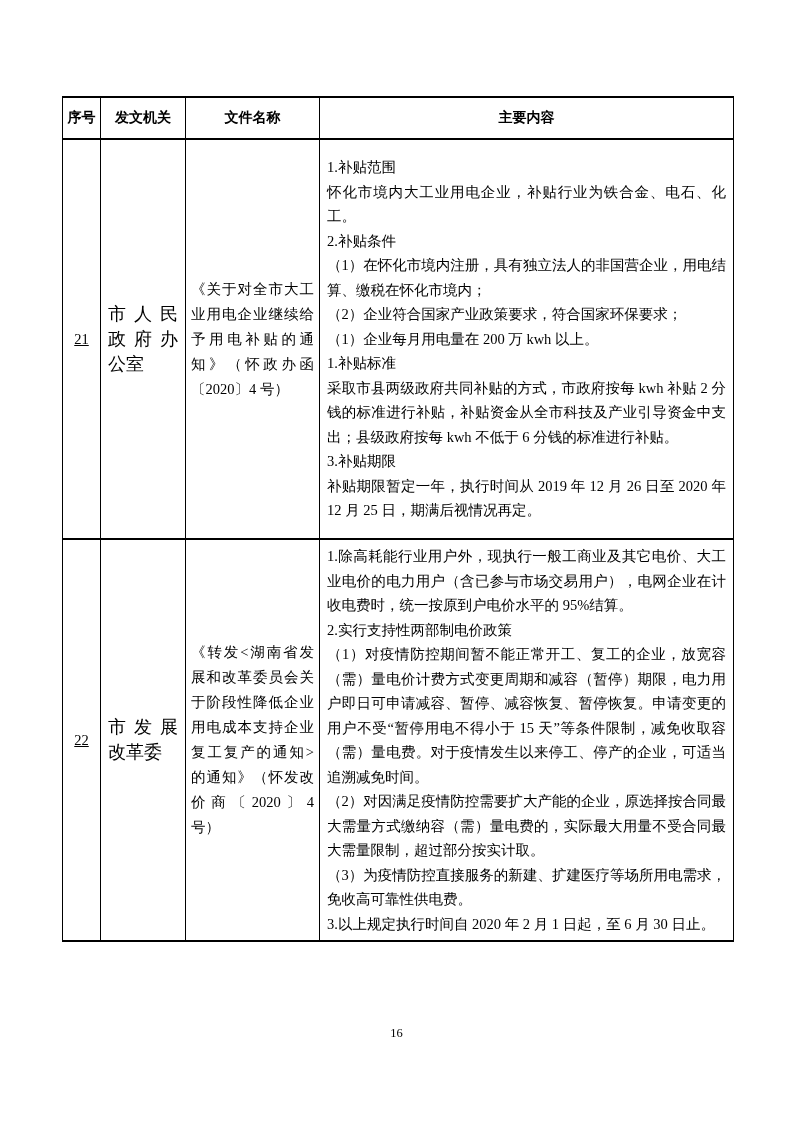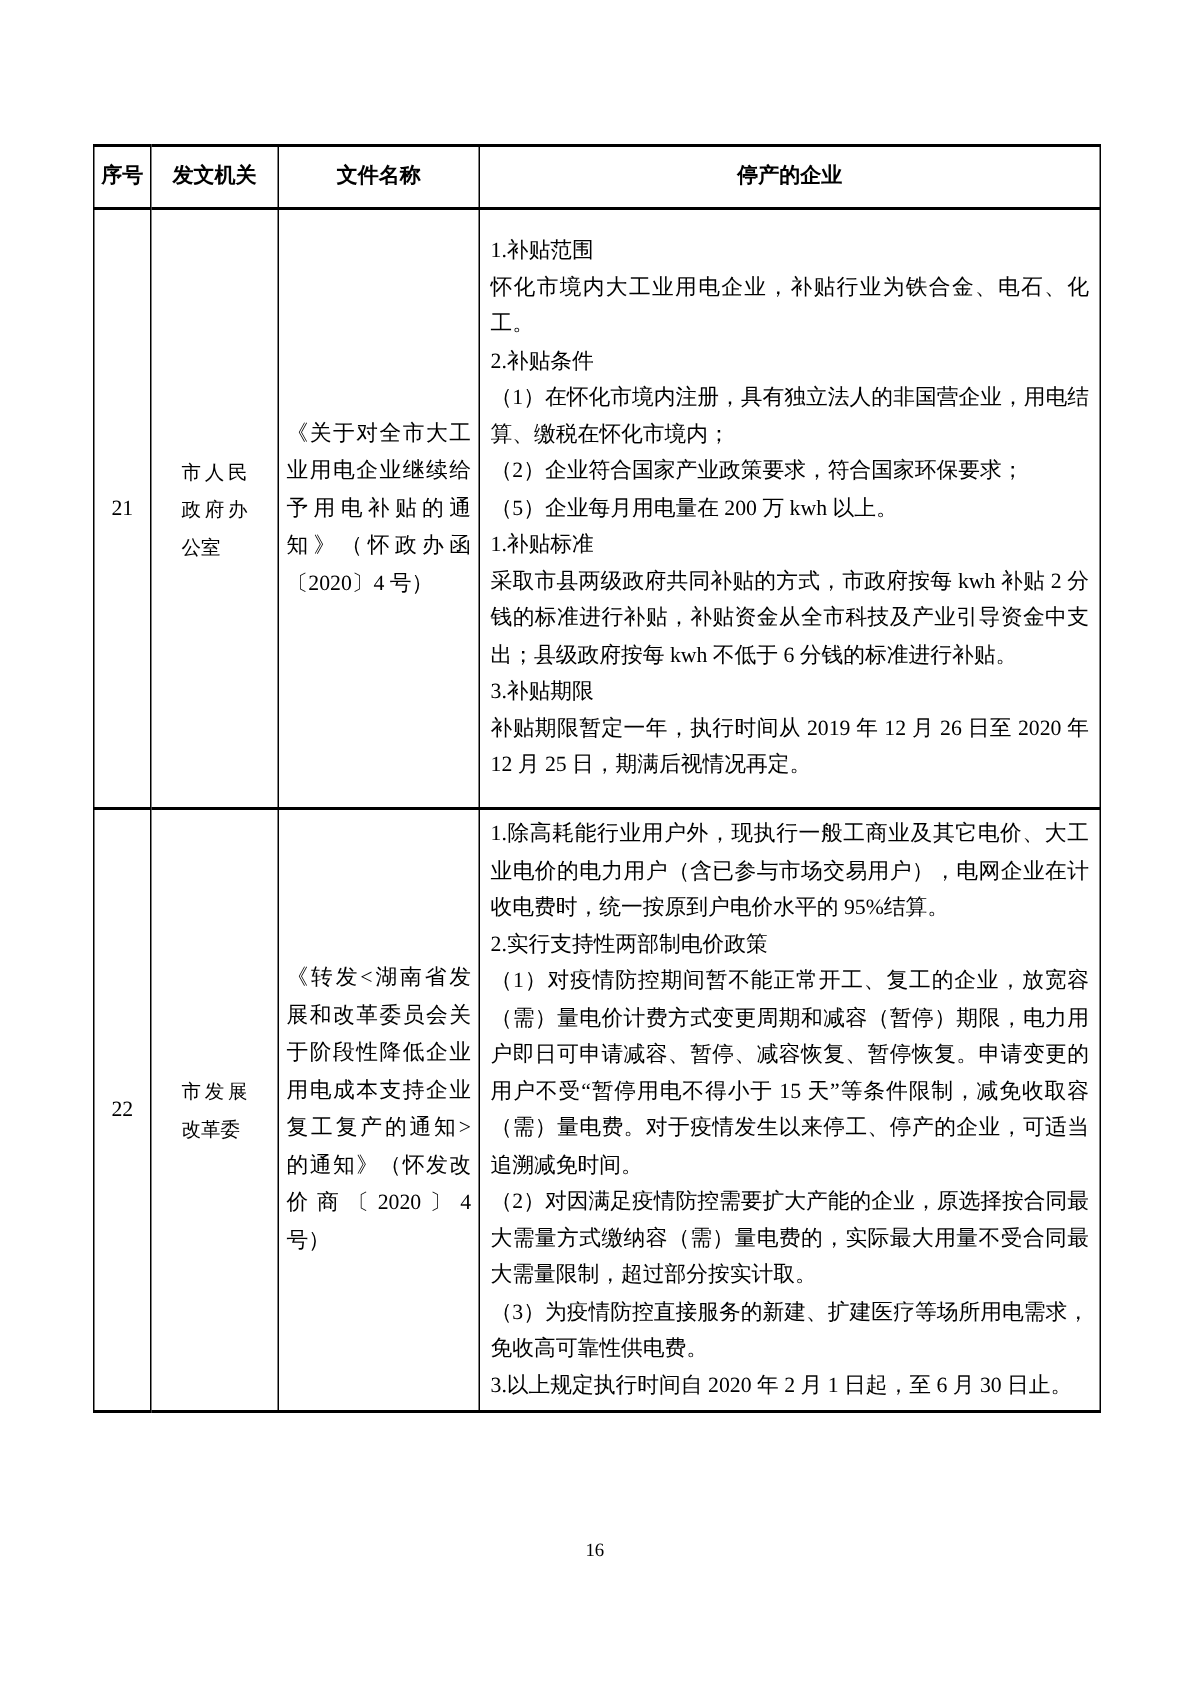--- a/index.html
+++ b/index.html
@@ -46,24 +46,25 @@
     font-size: 17px;
     font-weight: bold;
     text-align: center;
     letter-spacing: 1px;
   }
   tr.row-21 td { height: 400px; }
   tr.row-22 td { height: 393px; }
   td.seq-cell {
     text-align: center;
     font-size: 14.5px;
+    text-decoration: underline;
   }
   td.agency-cell {
-    padding: 0 20px;
-    font-size: 13px;
+    padding: 0 7px;
+    font-size: 18px;
     line-height: 25px;
     text-align: justify;
     text-justify: inter-ideograph;
   }
   td.doc-title-cell {
     padding: 0 5px;
     font-size: 14.5px;
     line-height: 25px;
     text-align: justify;
     text-justify: inter-ideograph;
@@ -98,35 +99,35 @@
       <col style="width:85px">
       <col style="width:134px">
       <col style="width:414px">
     </colgroup>
 
     <tbody>
         <tr class="header-row">
       <th>序号</th>
       <th>发文机关</th>
       <th>文件名称</th>
-      <th>停产的企业</th>
+      <th>主要内容</th>
     </tr>
 
 
     <tr class="row-21">
       <td class="seq-cell">21</td>
       <td class="agency-cell">市人民政府办公室</td>
       <td class="doc-title-cell">《关于对全市大工业用电企业继续给予用电补贴的通知》（怀政办函〔2020〕4 号）</td>
       <td class="content-cell">
         <p>1.补贴范围</p>
         <p>怀化市境内大工业用电企业，补贴行业为铁合金、电石、化工。</p>
         <p>2.补贴条件</p>
         <p>（1）在怀化市境内注册，具有独立法人的非国营企业，用电结算、缴税在怀化市境内；</p>
         <p>（2）企业符合国家产业政策要求，符合国家环保要求；</p>
-        <p>（5）企业每月用电量在 200 万 kwh 以上。</p>
+        <p>（1）企业每月用电量在 200 万 kwh 以上。</p>
         <p>1.补贴标准</p>
         <p>采取市县两级政府共同补贴的方式，市政府按每 kwh 补贴 2 分钱的标准进行补贴，补贴资金从全市科技及产业引导资金中支出；县级政府按每 kwh 不低于 6 分钱的标准进行补贴。</p>
         <p>3.补贴期限</p>
         <p>补贴期限暂定一年，执行时间从 2019 年 12 月 26 日至 2020 年 12 月 25 日，期满后视情况再定。</p>
       </td>
     </tr>
 
     <tr class="row-22">
       <td class="seq-cell">22</td>
       <td class="agency-cell">市发展改革委</td>

